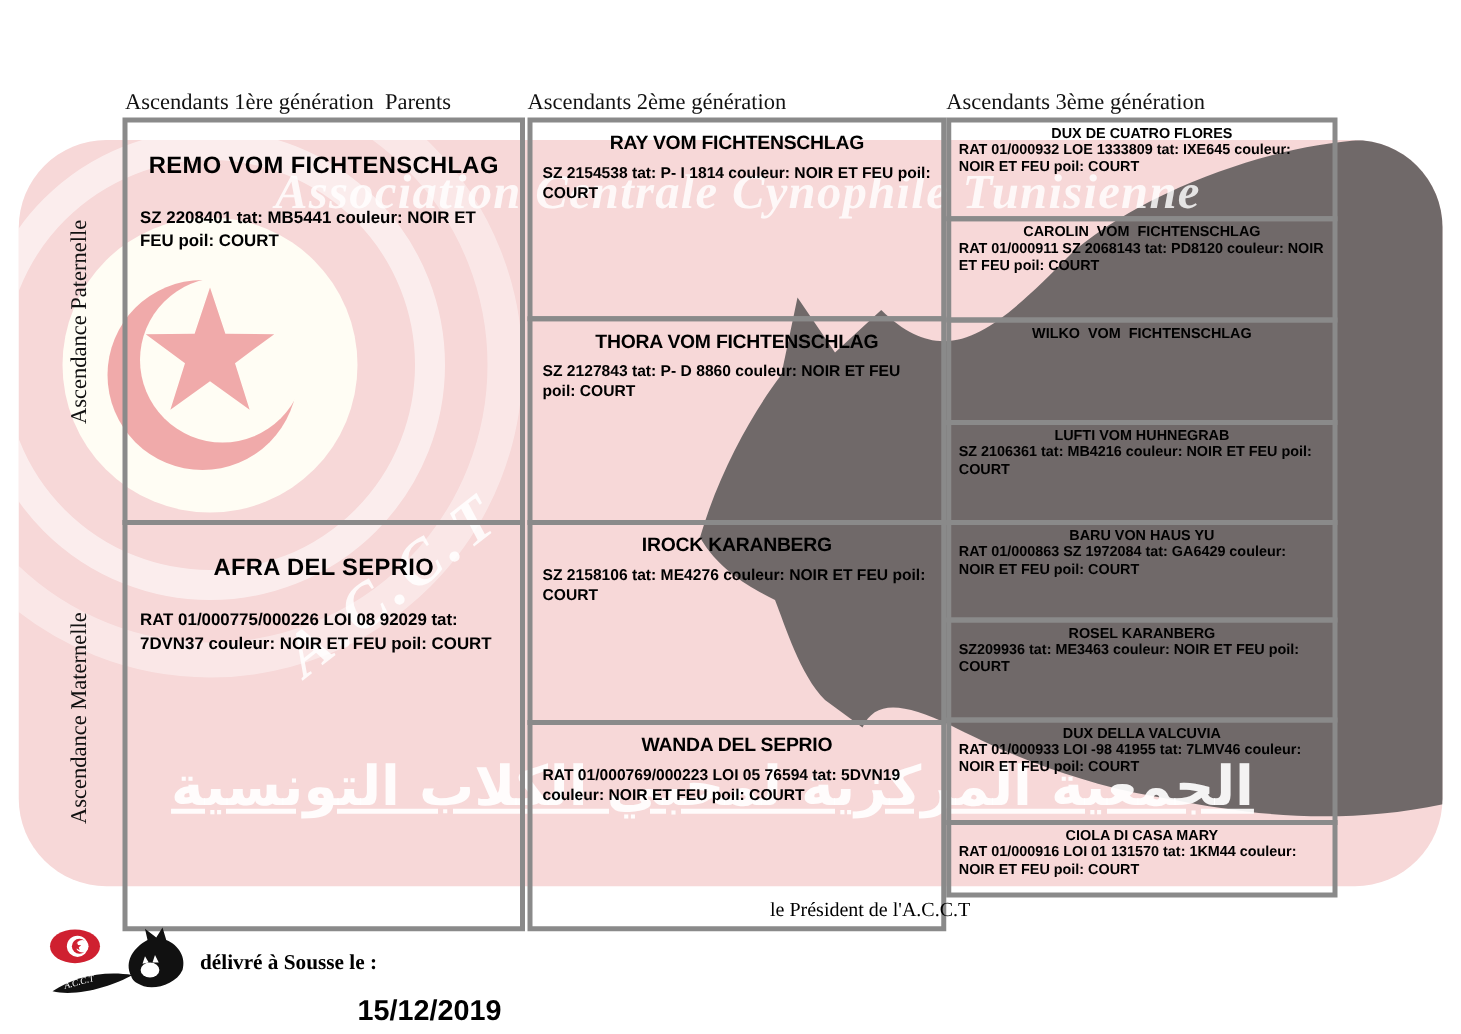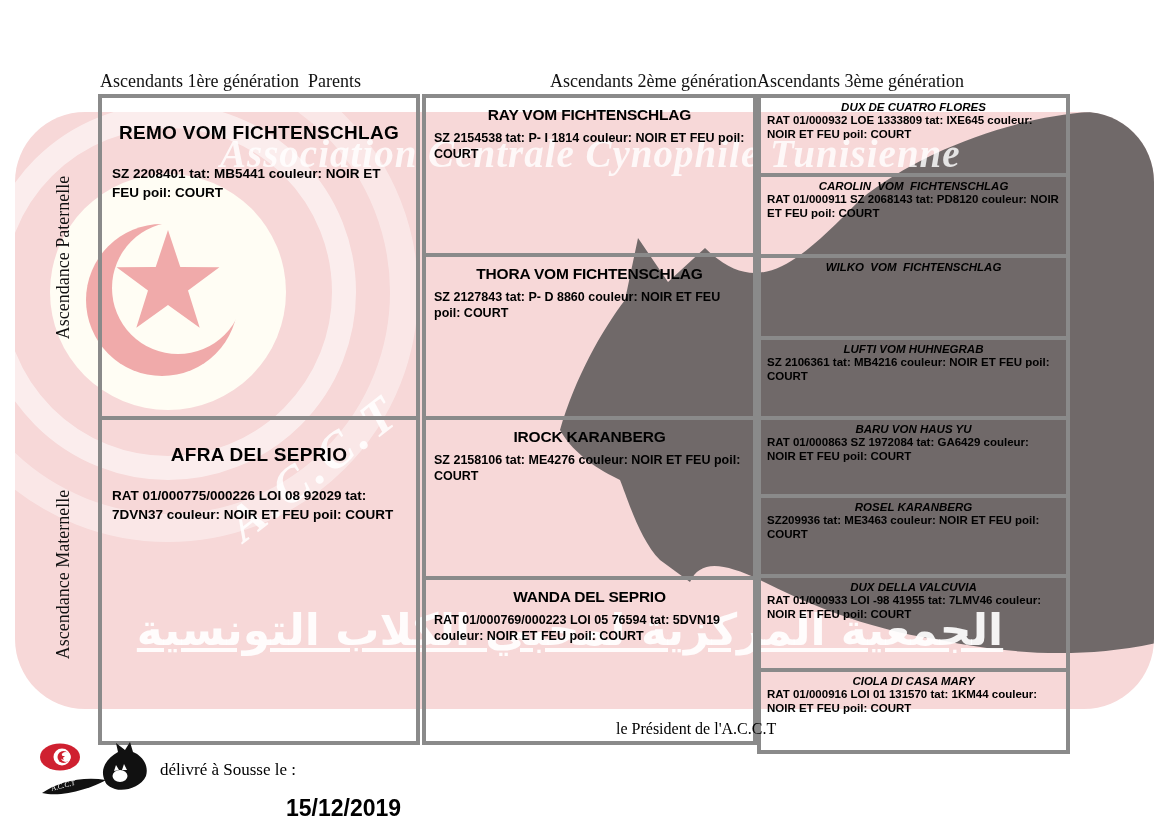--- a/index.html
+++ b/index.html
@@ -17,21 +17,21 @@
            font-family:"Liberation Serif",serif;font-style:italic;font-weight:bold;
            font-size:50px;letter-spacing:5px;color:rgba(255,255,255,.85);
            transform:rotate(-38deg);}
   .wm-arabic{position:absolute;left:90px;top:604px;width:960px;text-align:center;direction:rtl;
              font-family:"DejaVu Sans",sans-serif;font-weight:bold;
              font-size:44px;color:rgba(255,255,255,.92);text-decoration:underline;}
 
   
   .header{position:absolute;top:71px;font-family:"Liberation Serif",serif;font-size:18px;color:#111;}
   .header.h1{left:100px;white-space:pre-wrap;}
-  .header.h2{left:422px;width:335px;text-align:right;}
+  .header.h2{left:422px;width:335px;text-align:left;}
   .header.h3{left:757px;width:313px;}
 
   
   .side-label{position:absolute;left:-87px;width:300px;text-align:center;
               transform:rotate(-90deg);font-family:"Liberation Serif",serif;
               font-size:18px;color:#111;}
   .side-label.pat{top:247px;}
   .side-label.mat{top:564px;}
 
   
@@ -40,26 +40,26 @@
   .col2{left:422px;top:94px;width:335px;}
   .col3{left:757px;top:94px;width:313px;}
   .cell{box-sizing:border-box;border:4px solid #8a8a8a;background:transparent;overflow:hidden;}
   .cell + .cell{margin-top:-4px;}
   .name{font-weight:bold;text-align:center;color:#000;}
   .details{font-weight:bold;text-align:left;color:#000;}
   .p  .name{font-size:19px;margin-top:24px;letter-spacing:.3px;}
   .p  .details{font-size:13.5px;margin:21px 10px 0;line-height:1.4;}
   .g2 .name{font-size:15.5px;margin-top:8px;letter-spacing:-.2px;}
   .g2 .details{font-size:12.5px;margin:6px 8px 0;line-height:1.3;}
-  .g3 .name{font-size:11.5px;margin-top:3px;white-space:pre-wrap;font-style:italic;}
+  .g3 .name{font-size:11.5px;margin-top:3px;white-space:pre-wrap;}
   .g3 .details{font-size:11.5px;margin:1px 6px 0;line-height:1.2;}
 
   
   .footer-issued{position:absolute;left:160px;top:760px;
-                 font-family:"Liberation Serif",serif;font-size:17px;}
+                 font-family:"Liberation Serif",serif;font-size:17px;font-weight:bold;}
   .footer-date{position:absolute;left:286px;top:759px;font-weight:bold;font-size:23px;margin-top:36px;}
   .footer-president{position:absolute;left:616px;top:720px;
                     font-family:Liberation Serif, serif;font-size:16px;}
   .acct-logo{position:absolute;left:30px;top:740px;}
 </style>
 </head>
 <body>
 
 <div class="page">
 
@@ -151,25 +151,25 @@
       <div class="details">SZ 2106361 tat: MB4216 couleur: NOIR ET FEU poil: COURT</div>
     </div>
     <div class="cell g3" style="height:82px">
       <div class="name">BARU VON HAUS YU</div>
       <div class="details">RAT 01/000863 SZ 1972084 tat: GA6429 couleur: NOIR ET FEU poil: COURT</div>
     </div>
     <div class="cell g3" style="height:84px">
       <div class="name">ROSEL KARANBERG</div>
       <div class="details">SZ209936 tat: ME3463 couleur: NOIR ET FEU poil: COURT</div>
     </div>
-    <div class="cell g3" style="height:98px">
+    <div class="cell g3" style="height:86px">
       <div class="name">DUX DELLA VALCUVIA</div>
       <div class="details">RAT 01/000933 LOI -98 41955 tat: 7LMV46 couleur: NOIR ET FEU poil: COURT</div>
     </div>
-    <div class="cell g3" style="height:86px">
+    <div class="cell g3" style="height:62px">
       <div class="name">CIOLA DI CASA MARY</div>
       <div class="details">RAT 01/000916 LOI 01 131570 tat: 1KM44 couleur: NOIR ET FEU poil: COURT</div>
     </div>
   </div>
 
   <svg class="acct-logo" width="135" height="68" viewBox="0 0 135 68">
     <g>
       <ellipse cx="30" cy="17" rx="20" ry="13.5" fill="#cf2030"></ellipse>
       <circle cx="32" cy="17" r="8.5" fill="#fff"></circle>
       <circle cx="33.5" cy="17" r="6" fill="#cf2030"></circle>

